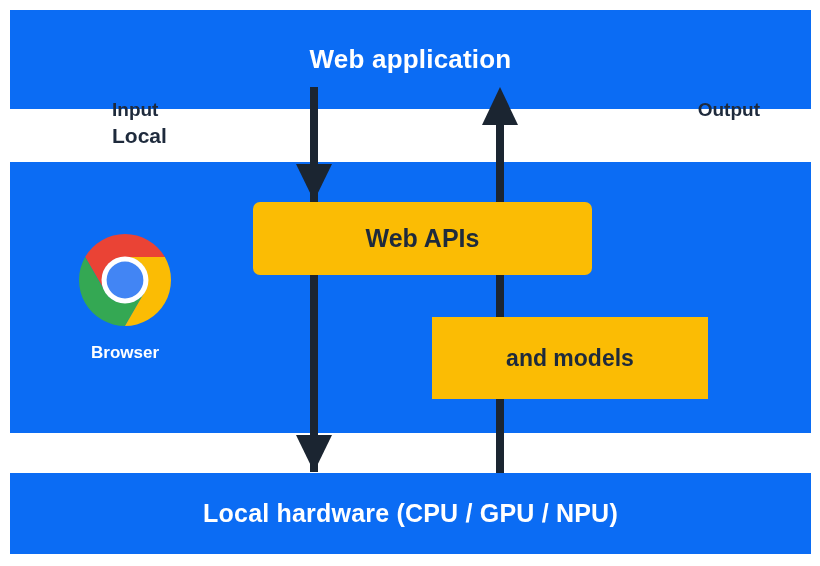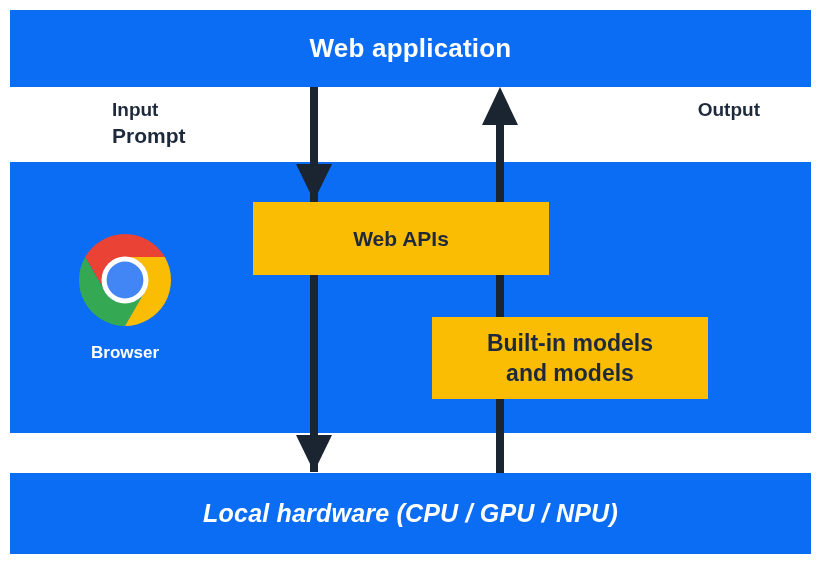--- a/index.html
+++ b/index.html
@@ -12,25 +12,25 @@
     --chrome-yellow:#fbbc04;
     --chrome-green:#34a853;
     --chrome-blue:#4285f4;
   }
   html,body{margin:0;padding:0;background:#ffffff;}
   .stage{
     position:relative;width:820px;height:566px;background:#ffffff;
     font-family:"Liberation Sans",sans-serif;overflow:hidden;
   }
   .panel{position:absolute;left:10px;width:801px;background:var(--panel-blue);}
-  .bar-top{top:10px;height:77px;display:flex;align-items:center;justify-content:center;}
+  .bar-top{top:10px;height:99px;display:flex;align-items:center;justify-content:center;}
   .panel-mid{top:162px;height:271px;}
   .bar-bottom{top:473px;height:81px;display:flex;align-items:center;justify-content:center;}
   .bar-title{color:var(--text-white);font-weight:700;font-size:26px;letter-spacing:.2px;}
-  .bar-title.small{font-size:25px;font-style:italic;}
+  .bar-title.small{font-size:25px;}
 
   .io-block{position:absolute;top:98px;color:var(--label-dark);}
   .io-left{left:112px;text-align:left;}
   .io-right{right:60px;text-align:right;}
   .io-caption{font-size:19px;line-height:24px;font-weight:700;display:block;}
   .io-label{font-size:21px;line-height:27px;font-weight:700;display:block;}
 
   .vline{position:absolute;width:8px;background:var(--arrow-dark);}
   .line-down{left:310px;top:87px;height:385px;}
   .line-up{left:496px;top:105px;height:368px;}
@@ -39,21 +39,21 @@
   .head-up{border-bottom:38px solid var(--arrow-dark);}
   .head-d1{left:296px;top:164px;}
   .head-d2{left:296px;top:435px;}
   .head-u1{left:482px;top:87px;}
 
   .ybox{
     position:absolute;background:var(--box-yellow);color:var(--label-dark);
     display:flex;flex-direction:column;align-items:center;justify-content:center;
     font-weight:700;text-align:center;
   }
-  .box-webapis{left:253px;top:202px;width:296px;height:73px;font-size:21px;}
+  .box-webapis{left:253px;top:202px;width:339px;height:73px;font-size:25px;border-radius:7px;}
   .box-builtin{left:432px;top:317px;width:276px;height:82px;font-size:23px;line-height:30px;}
 
   .logo{position:absolute;left:79px;top:234px;width:92px;height:92px;}
   .browser-label{
     position:absolute;left:45px;top:343px;width:160px;text-align:center;
     color:var(--text-white);font-weight:700;font-size:17px;
   }
 </style>
 </head>
 <body>
@@ -65,40 +65,39 @@
   </div>
 
   <div class="panel panel-mid"></div>
 
   <div class="panel bar-bottom">
     <span class="bar-title small">Local hardware (CPU / GPU / NPU)</span>
   </div>
 
   <div class="io-block io-left">
     <span class="io-caption">Input</span>
-    <span class="io-label">Prompt</span>
+    <span class="io-label">Local</span>
   </div>
 
   <div class="io-block io-right">
     <span class="io-caption">Output</span>
   </div>
 
   <div class="vline line-down"></div>
   <div class="head head-down head-d1"></div>
   <div class="head head-down head-d2"></div>
 
   <div class="vline line-up"></div>
   <div class="head head-up head-u1"></div>
 
   <div class="ybox box-webapis">
     <span>Web APIs</span>
   </div>
 
   <div class="ybox box-builtin">
-    <span>Built-in models</span>
     <span>and models</span>
   </div>
 
   <svg class="logo" viewBox="0 0 100 100" aria-hidden="true">
     <path d="M50 25 H93.3 A50 50 0 0 0 6.7 25 L28.35 62.5 A25 25 0 0 1 50 25 Z" style="fill:var(--chrome-red,#ea4335)"></path>
     <path d="M50 75 A25 25 0 0 1 28.35 62.5 L6.7 25 A50 50 0 0 0 50 100 L71.65 62.5 A25 25 0 0 1 50 75 Z" style="fill:var(--chrome-green,#34a853)"></path>
     <path d="M71.65 62.5 A25 25 0 0 0 50 25 L93.3 25 A50 50 0 0 1 50 100 Z" style="fill:var(--chrome-yellow,#fbbc04)"></path>
     <circle cx="50" cy="50" r="25.5" fill="#ffffff"></circle>
     <circle cx="50" cy="50" r="20" style="fill:var(--chrome-blue,#4285f4)"></circle>
   </svg>

